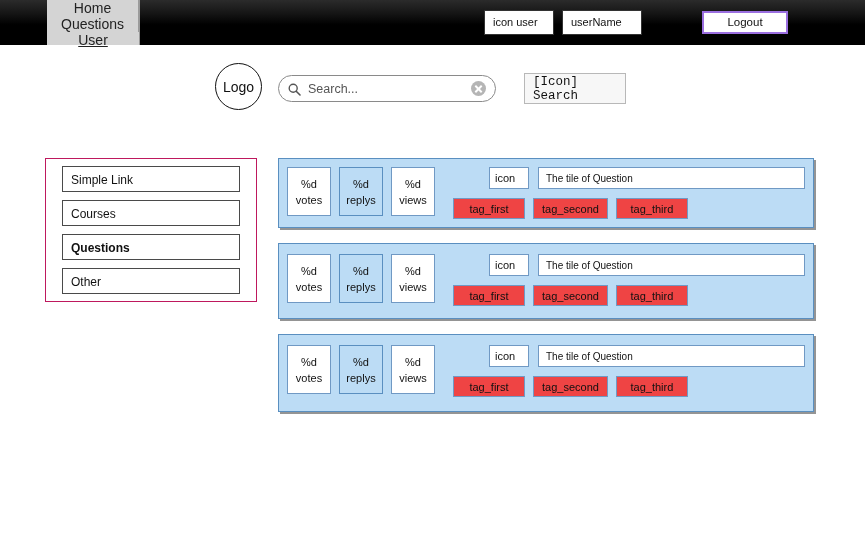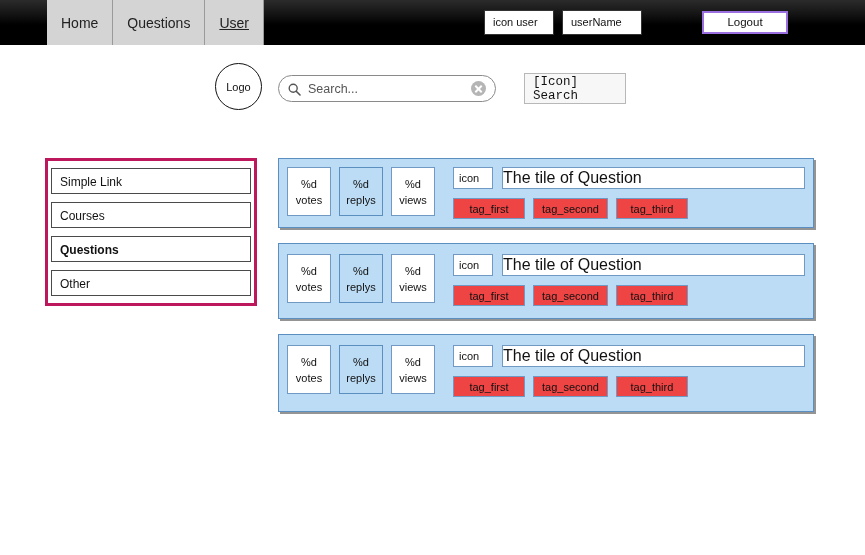--- a/index.html
+++ b/index.html
@@ -25,20 +25,21 @@
     background: linear-gradient(to bottom, #2b2b2b 0%, #151515 30%, #000000 55%, #000000 100%);
   }
   .nav-tabs {
     position: absolute;
     left: 47px;
     top: 0;
     height: 45px;
     display: flex;
     background: #d4d4d4;
     border-right: 1px solid #9a9a9a;
+    flex-direction: column;
   }
   .nav-tab {
     display: flex;
     align-items: center;
     justify-content: center;
     padding: 0 14px;
     height: 45px;
     font-size: 14px;
     color: #222;
     border-right: 1px solid #9a9a9a;
@@ -86,21 +87,21 @@
     position: absolute;
     left: 215px;
     top: 63px;
     width: 47px;
     height: 47px;
     border: 1.5px solid #111;
     border-radius: 50%;
     display: flex;
     align-items: center;
     justify-content: center;
-    font-size: 11px;
+    font-size: 14px;
     color: #111;
     box-sizing: border-box;
   }
   .search-box {
     position: absolute;
     left: 278px;
     top: 75px;
     width: 218px;
     height: 27px;
     border: 1.5px solid #8a8a8a;
@@ -169,23 +170,23 @@
     cursor: pointer;
     padding-left: 8px;
   }
 
   
   .sidebar {
     position: absolute;
     left: 45px;
     top: 158px;
     width: 212px;
-    border: 3px solid #be185d;
-    background: #ffffff;
-    padding: 7px 3px;
+    border: 1px solid #be185d;
+    background: #ffffff;
+    padding: 7px 16px;
     box-sizing: border-box;
   }
   .side-item {
     border: 1px solid #4a4a4a;
     background: #ffffff;
     height: 26px;
     line-height: 26px;
     padding-left: 8px;
     font-size: 12px;
     color: #111;
@@ -233,44 +234,45 @@
     cursor: pointer;
   }
   .stat.filled { background: #bcdcf5; border-color: #5a8fc0; }
   .stat .num { margin-bottom: 4px; }
 
   .qbody {
     flex: 1 1 auto;
     margin-left: 10px;
     min-width: 0;
   }
-  .qtitle-row { display: flex; align-items: flex-start; }
+  .qtitle-row { display: flex; align-items: flex-start; margin-left: 36px; }
   .icon-box {
     width: 40px;
     height: 22px;
     border: 1.5px solid #7099c4;
     background: #ffffff;
     font-size: 11px;
     color: #111;
     display: flex;
     align-items: center;
     padding-left: 5px;
     box-sizing: border-box;
     flex: 0 0 auto;
   }
   .title-box {
     margin-left: 9px;
     flex: 1 1 auto;
     height: 22px;
     border: 1.5px solid #7099c4;
     background: #ffffff;
-    font-size: 16px;
-    color: #111;
-    display: flex;
-    align-items: center;
+    font-size: 10px;
+    color: #111;
+    display: flex;
+    align-items: center;
+    padding-left: 7px;
     box-sizing: border-box;
     min-width: 0;
     cursor: pointer;
   }
   .tags-row { display: flex; margin-top: 9px; }
   .tag {
     height: 21px;
     min-width: 72px;
     border: 1.5px solid #7099c4;
     background: #ef4444;

